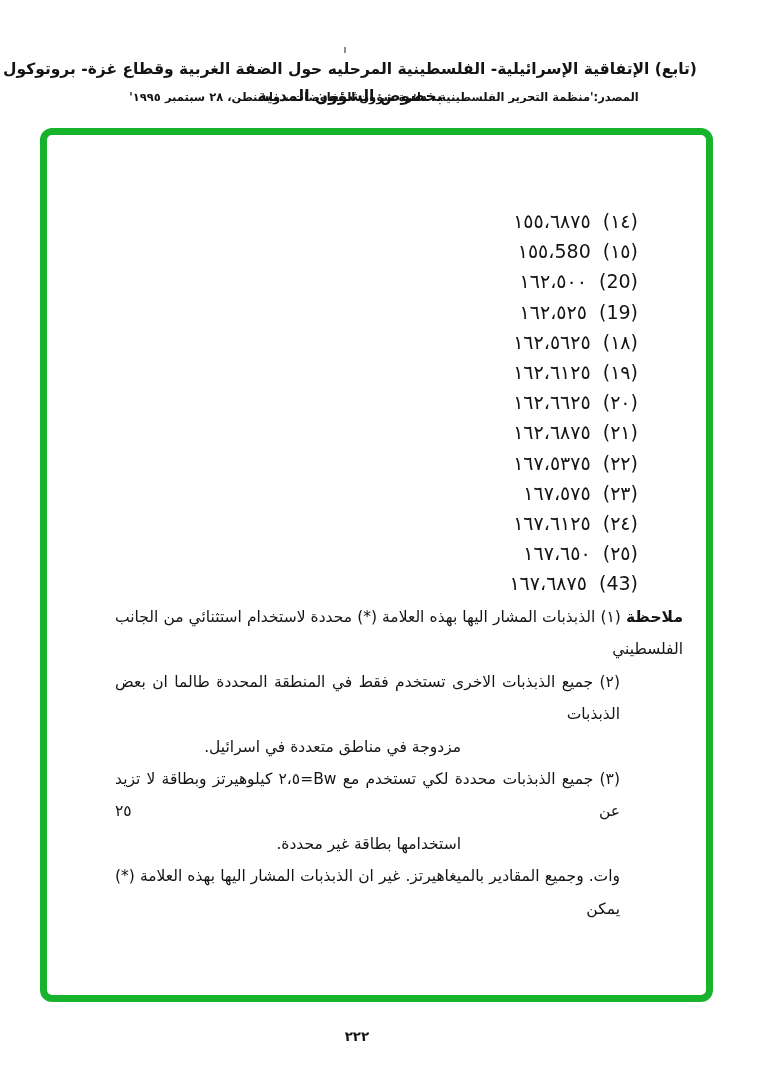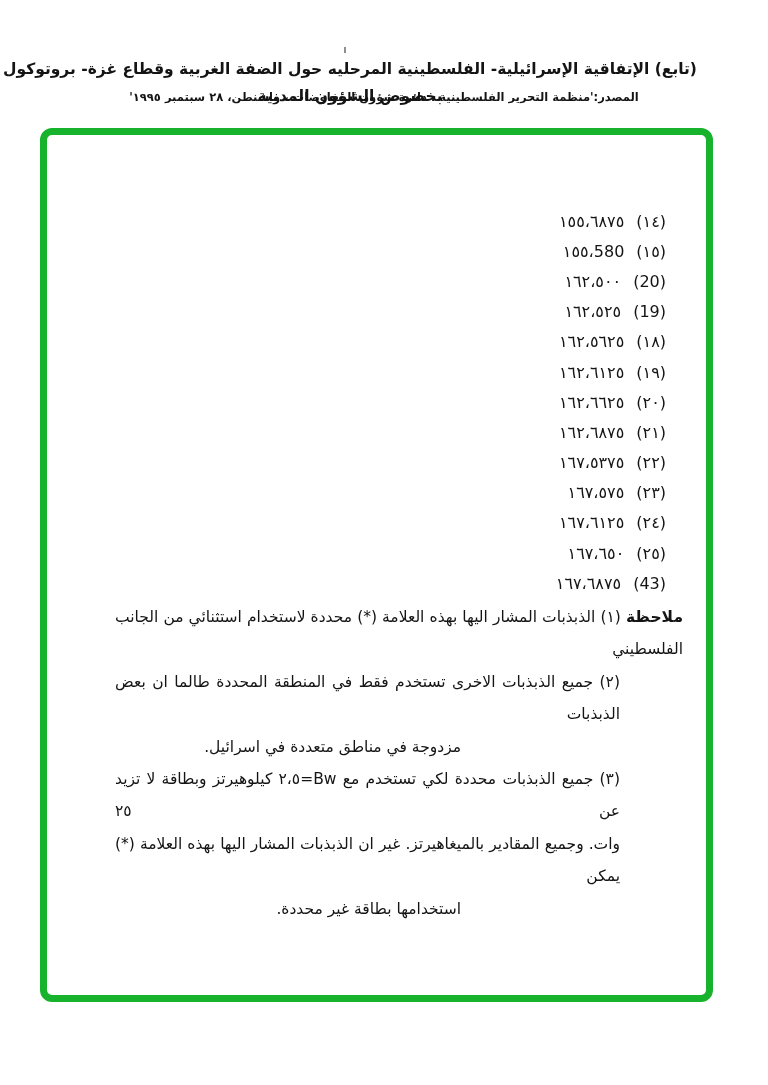--- a/index.html
+++ b/index.html
@@ -28,21 +28,21 @@
   
   .annotation-box {
     position: absolute; left: 40px; top: 128px;
     width: 659px; height: 860px;
     border: 7px solid #17b32c;
     border-radius: 12px;
     background: transparent;
   }
 
   
-  .freq-list { position: absolute; top: 206px; right: 102px; font-size: 16px; }
+  .freq-list { position: absolute; top: 206px; right: 130px; font-size: 19px; }
   .freq-row {
     display: flex; flex-direction: row; justify-content: flex-end;
     align-items: center; gap: 12px; height: 30.2px;
     direction: ltr;
   }
   .freq-value, .freq-index { direction: ltr; unicode-bidi: isolate; white-space: nowrap; }
 
   
   .notes {
     position: absolute; top: 601px; left: 115px; width: 568px;
@@ -132,18 +132,19 @@
         <span class="freq-value">١٦٧،٦٨٧٥</span>
         <span class="freq-index">(43)</span>
       </div>
   </div>
 
   <div class="notes">
     <div class="note-line lead"><span class="note-label">ملاحظة</span> <span>(١) الذبذبات المشار اليها بهذه العلامة (*) محددة لاستخدام استثنائي من الجانب الفلسطيني</span></div>
     <div class="note-line body-full">(٢) جميع الذبذبات الاخرى تستخدم فقط في المنطقة المحددة طالما ان بعض الذبذبات</div>
     <div class="note-line indent">مزدوجة في مناطق متعددة في اسرائيل.</div>
     <div class="note-line body-full">(٣) جميع الذبذبات محددة لكي تستخدم مع Bw=٢،٥ كيلوهيرتز وبطاقة لا تزيد عن ٢٥</div>
+    <div class="note-line indent">استخدامها بطاقة غير محددة.</div>
     <div class="note-line body-full">وات. وجميع المقادير بالميغاهيرتز. غير ان الذبذبات المشار اليها بهذه العلامة (*) يمكن</div>
-    <div class="note-line indent">استخدامها بطاقة غير محددة.</div>
   </div>
 
+  <div class="page-number">٢٢٢</div>
 
 </div>
 
 </body></html>

